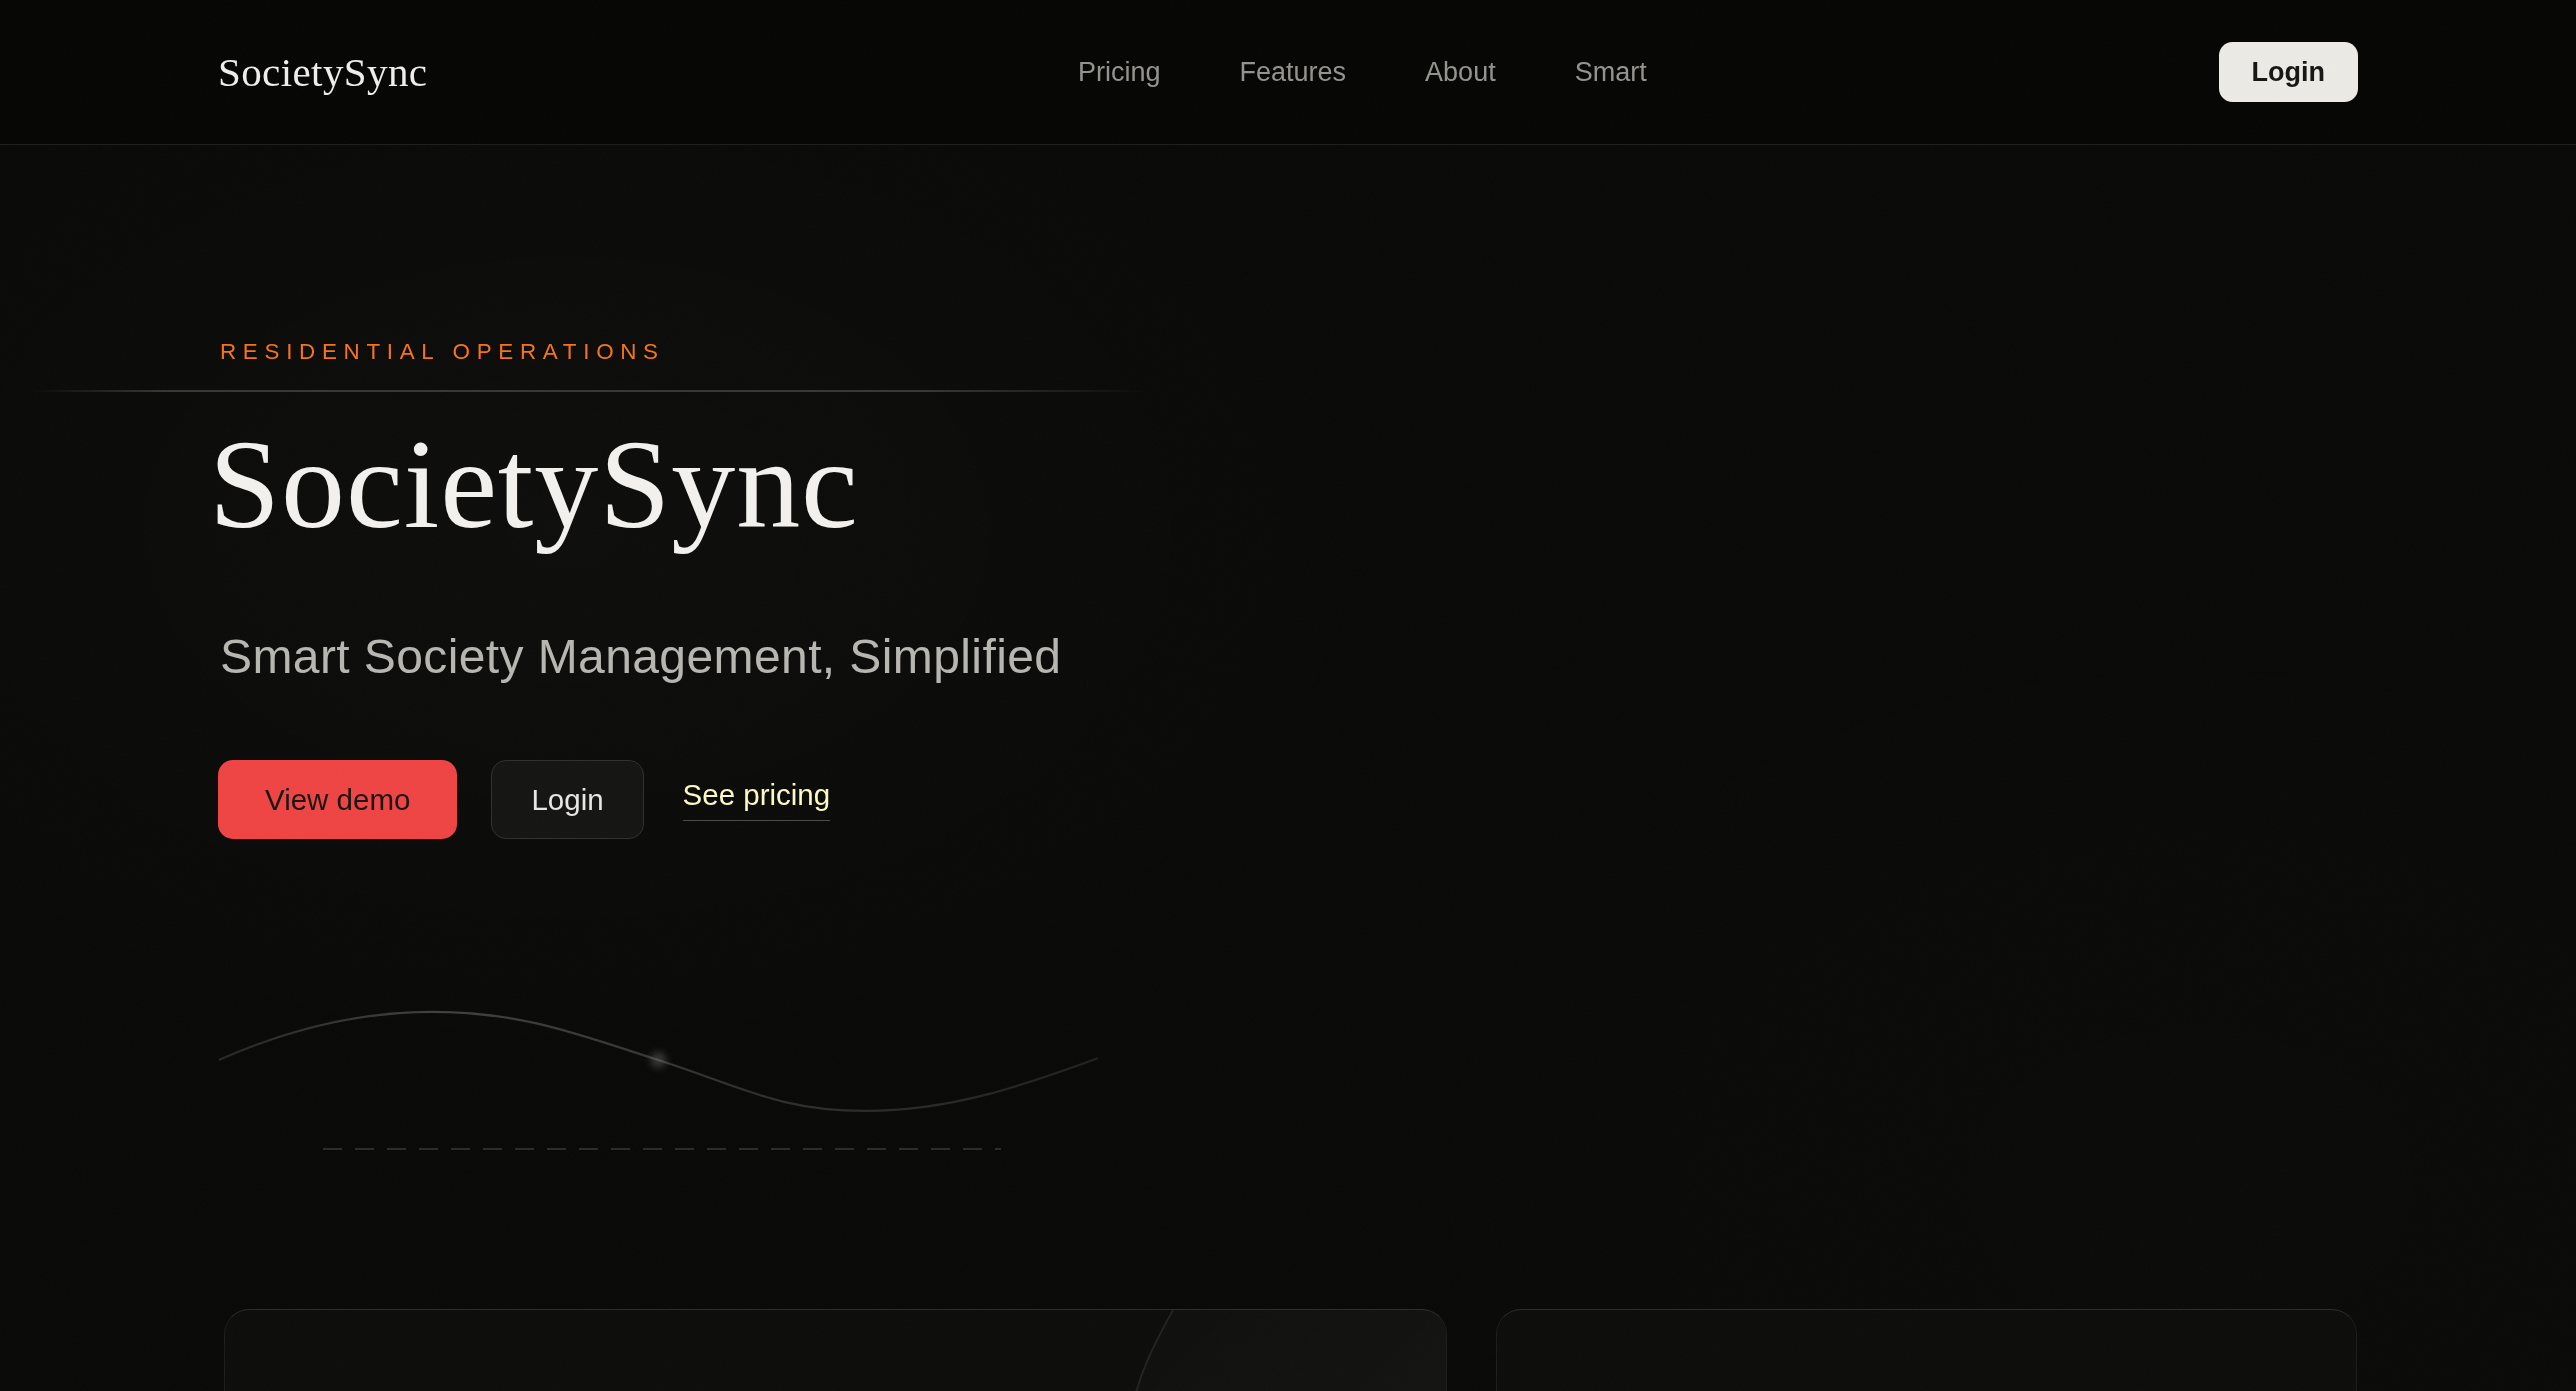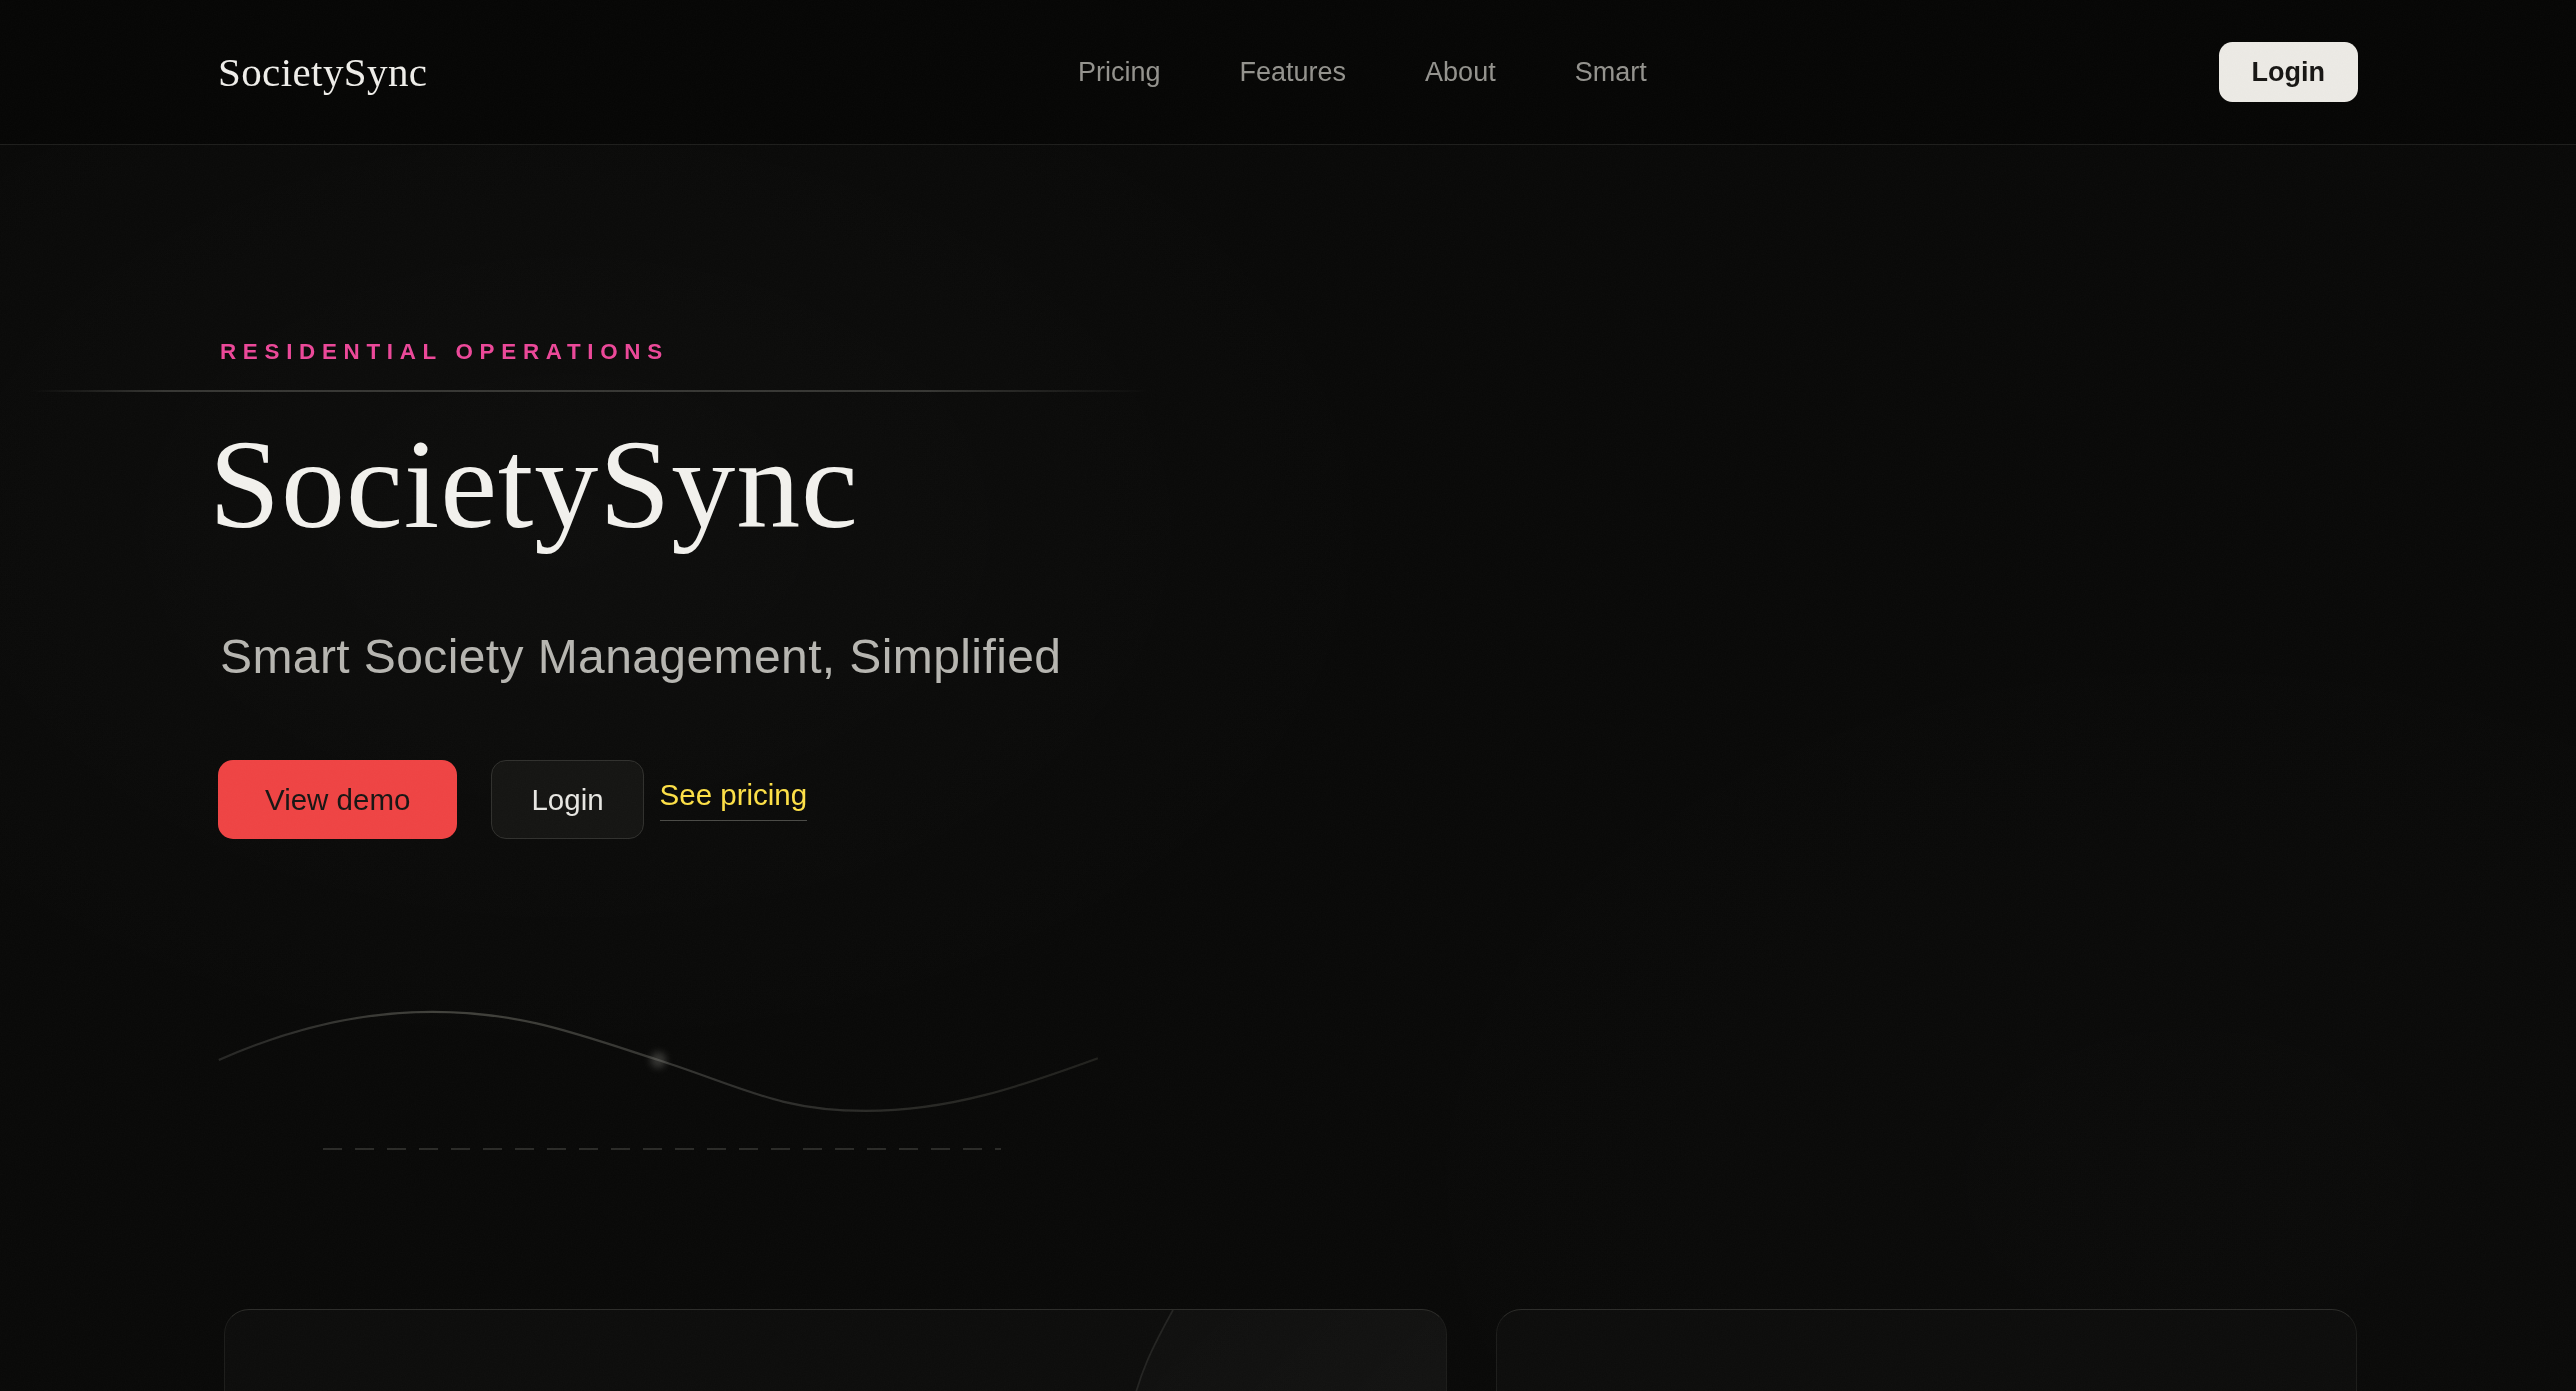--- a/index.html
+++ b/index.html
@@ -46,21 +46,21 @@
     background: #eceae5; color: #171614;
     border: none; border-radius: 13.4px;
     font-family: "Liberation Sans", sans-serif;
     font-size: 27px; font-weight: bold;
     display: flex; align-items: center; cursor: pointer;
   }
 
   
   .eyebrow {
     position: absolute; left: 220px; top: 339px; z-index: 5;
-    font-size: 22.4px; color: #ec4899; letter-spacing: 6.7px; font-weight: 700;
+    font-size: 22.4px; color: #f97316; letter-spacing: 6.7px; font-weight: 400;
   }
   .eyebrow-divider {
     position: absolute; left: 31px; top: 390px; width: 1120px; height: 1.8px; z-index: 5;
     background: linear-gradient(90deg,
       rgba(70,70,66,0) 0%, rgba(70,70,66,0.75) 12%,
       rgba(70,70,66,0.75) 80%, rgba(70,70,66,0) 100%);
   }
   .hero-title {
     position: absolute; left: 209px; top: 401px; z-index: 5;
     font-family: "Liberation Serif", serif;
@@ -83,22 +83,22 @@
   .btn-primary {
     background: #ef4444; color: #171614; border: none; padding: 0 47px;
     font-weight: 400;
   }
   .btn-secondary {
     margin-left: 34px;
     background: #151513; color: #e8e7e3;
     border: 1.8px solid #31312e; padding: 0 39px;
   }
   .link-tertiary {
-    margin-left: 16px;
-    font-size: 29.5px; color: #fde047;
+    margin-left: 39px;
+    font-size: 29.5px; color: #fef9c3;
     border-bottom: 1.8px solid #4b4b47; padding-bottom: 7.2px;
     cursor: pointer;
   }
 
   
   .wave-wrap { position: absolute; left: 218px; top: 993px; z-index: 2; }
   .dashed-baseline {
     position: absolute; left: 323px; top: 1148px; width: 678px; height: 1.8px; z-index: 2;
     background: repeating-linear-gradient(90deg,
       #2b2b28 0px, #2b2b28 19px, rgba(0,0,0,0) 19px, rgba(0,0,0,0) 32px);

